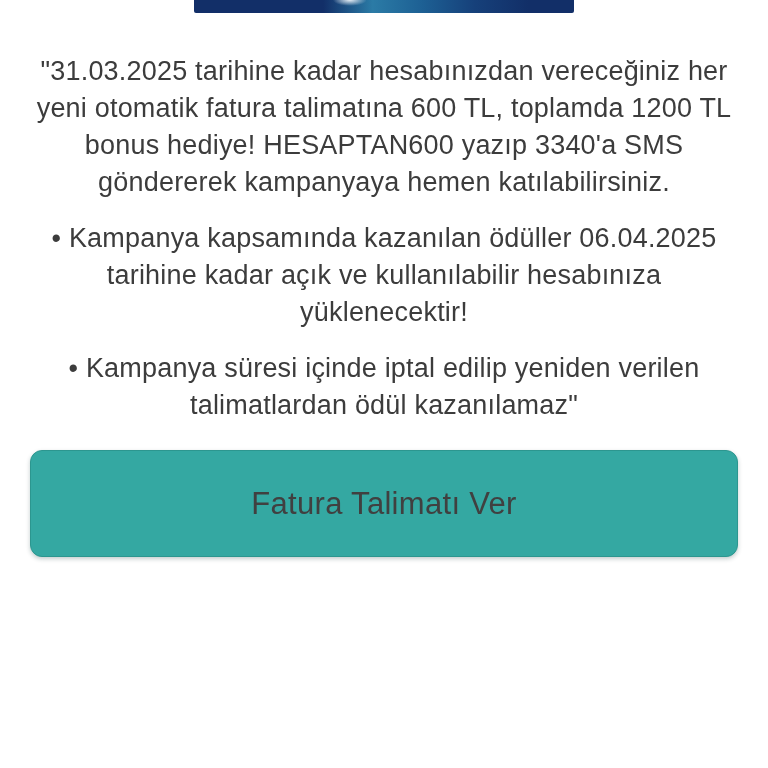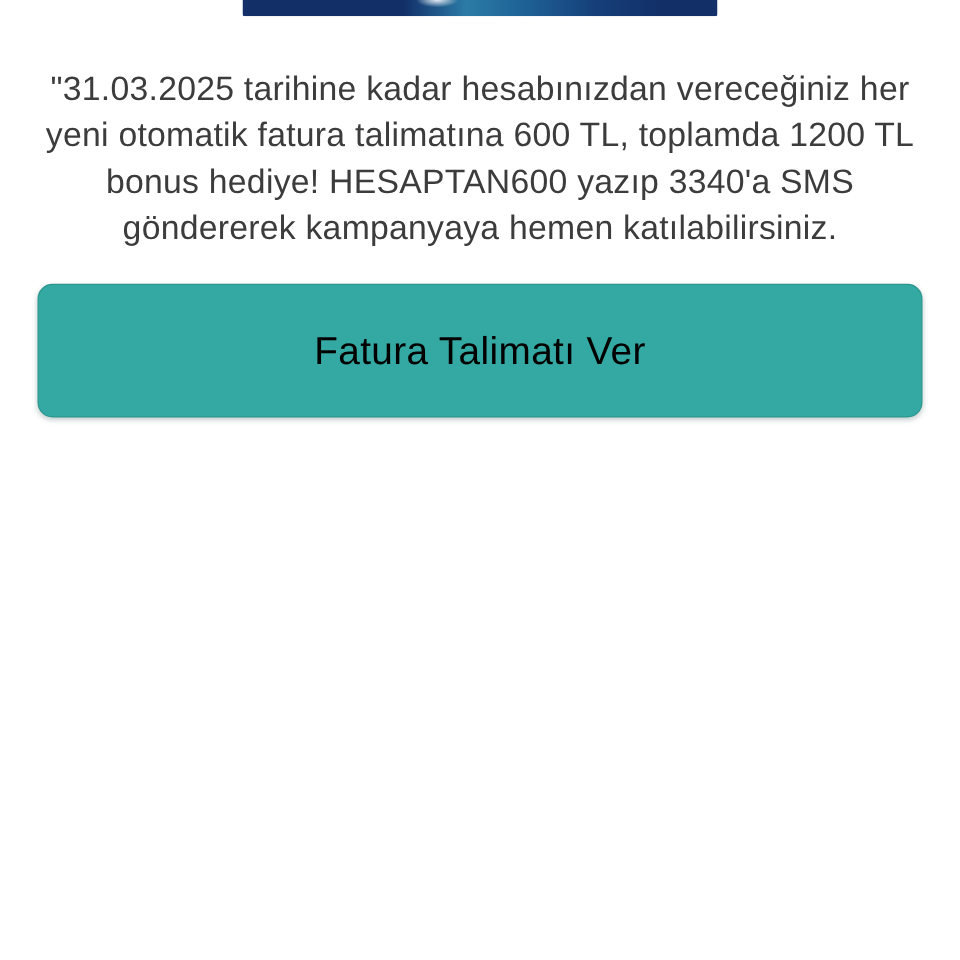--- a/index.html
+++ b/index.html
@@ -42,36 +42,38 @@
   }
   .cta-button {
     display: block;
     width: 708px;
     height: 107px;
     margin: 26px auto 0 auto;
     background: #34a8a2;
     border: 1px solid #2c968f;
     border-radius: 12px;
     box-shadow: 0 2px 4px rgba(20, 60, 60, 0.25);
-    color: #000000;
+    color: #404040;
     font-family: "Liberation Sans", sans-serif;
     font-size: 31px;
     letter-spacing: 0.3px;
     cursor: pointer;
     text-align: center;
     line-height: 105px;
     padding: 0;
   }
 </style>
 </head>
 <body>
 
 <div>
 
   <div class="banner-sliver"></div>
 
   <div class="content">
     <p>"31.03.2025 tarihine kadar hesabınızdan vereceğiniz her yeni otomatik fatura talimatına 600 TL, toplamda 1200 TL bonus hediye! HESAPTAN600 yazıp 3340'a SMS göndererek kampanyaya hemen katılabilirsiniz.</p>
+    <p>• Kampanya kapsamında kazanılan ödüller 06.04.2025 tarihine kadar açık ve kullanılabilir hesabınıza yüklenecektir!</p>
+    <p>• Kampanya süresi içinde iptal edilip yeniden verilen talimatlardan ödül kazanılamaz"</p>
   </div>
 
   <button class="cta-button">Fatura Talimatı Ver</button>
 
 </div>
 
 </body></html>

